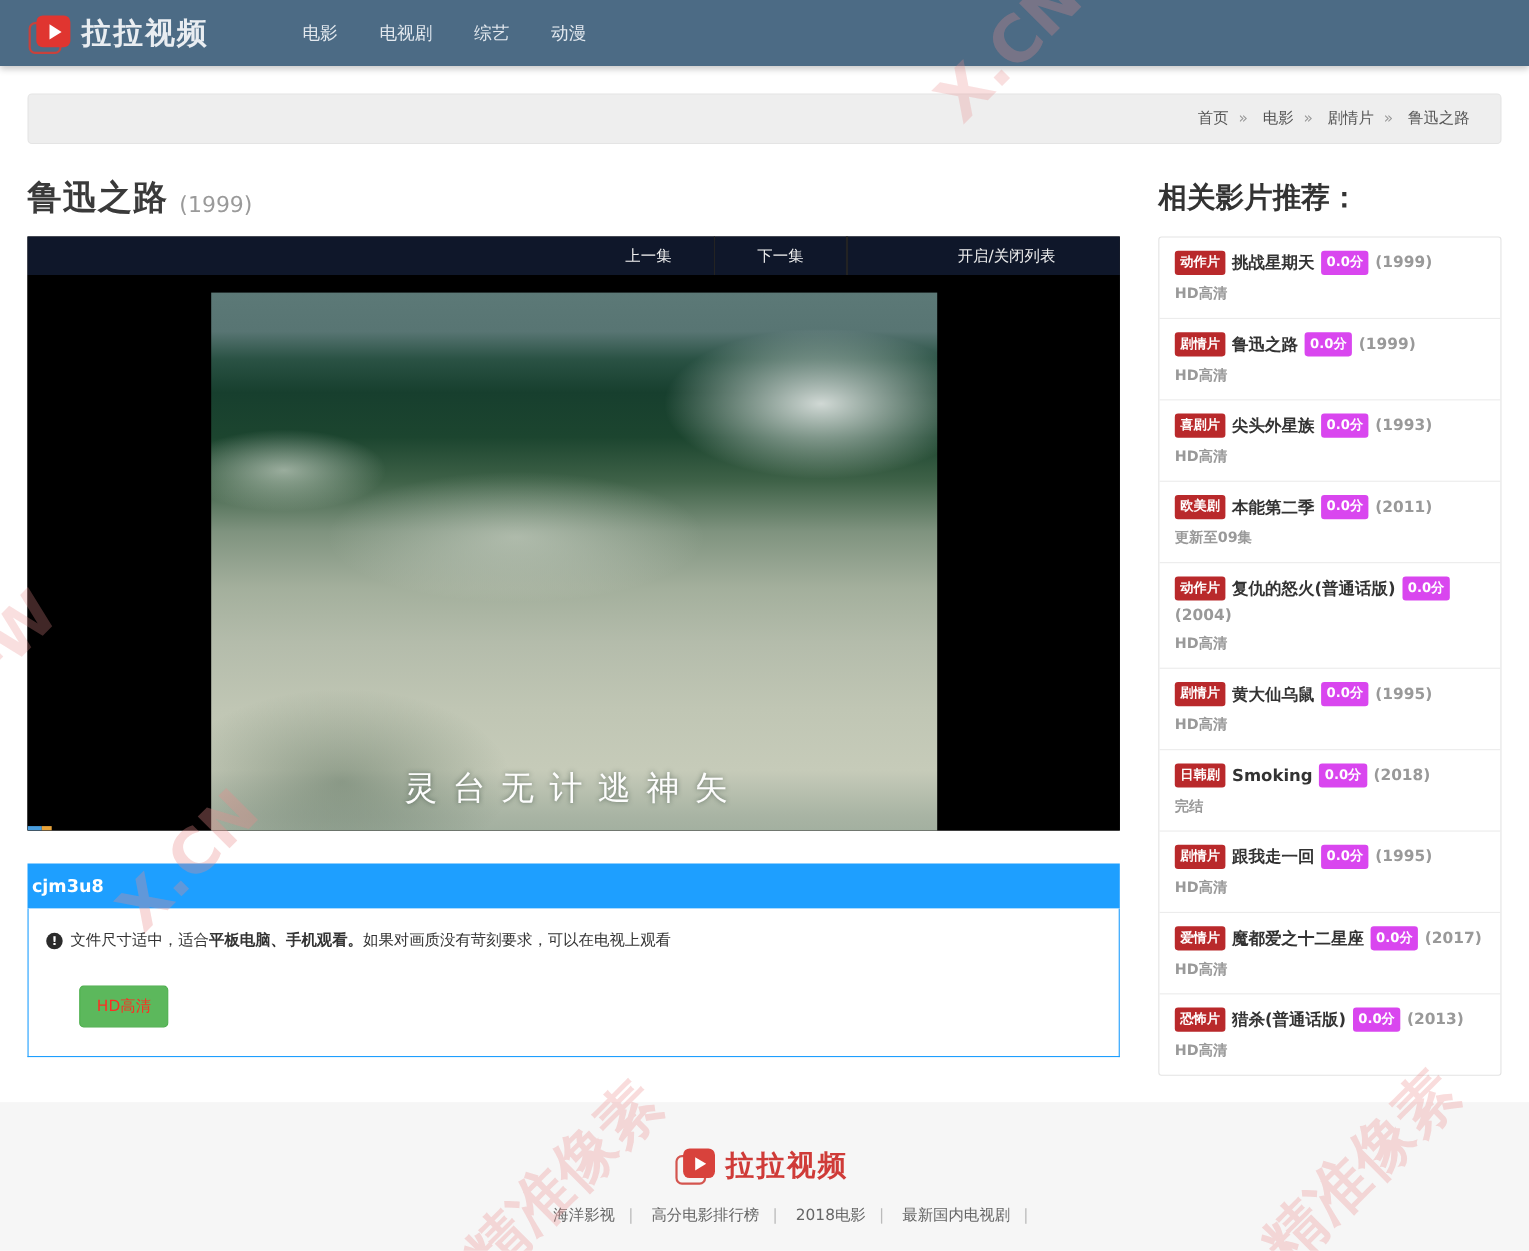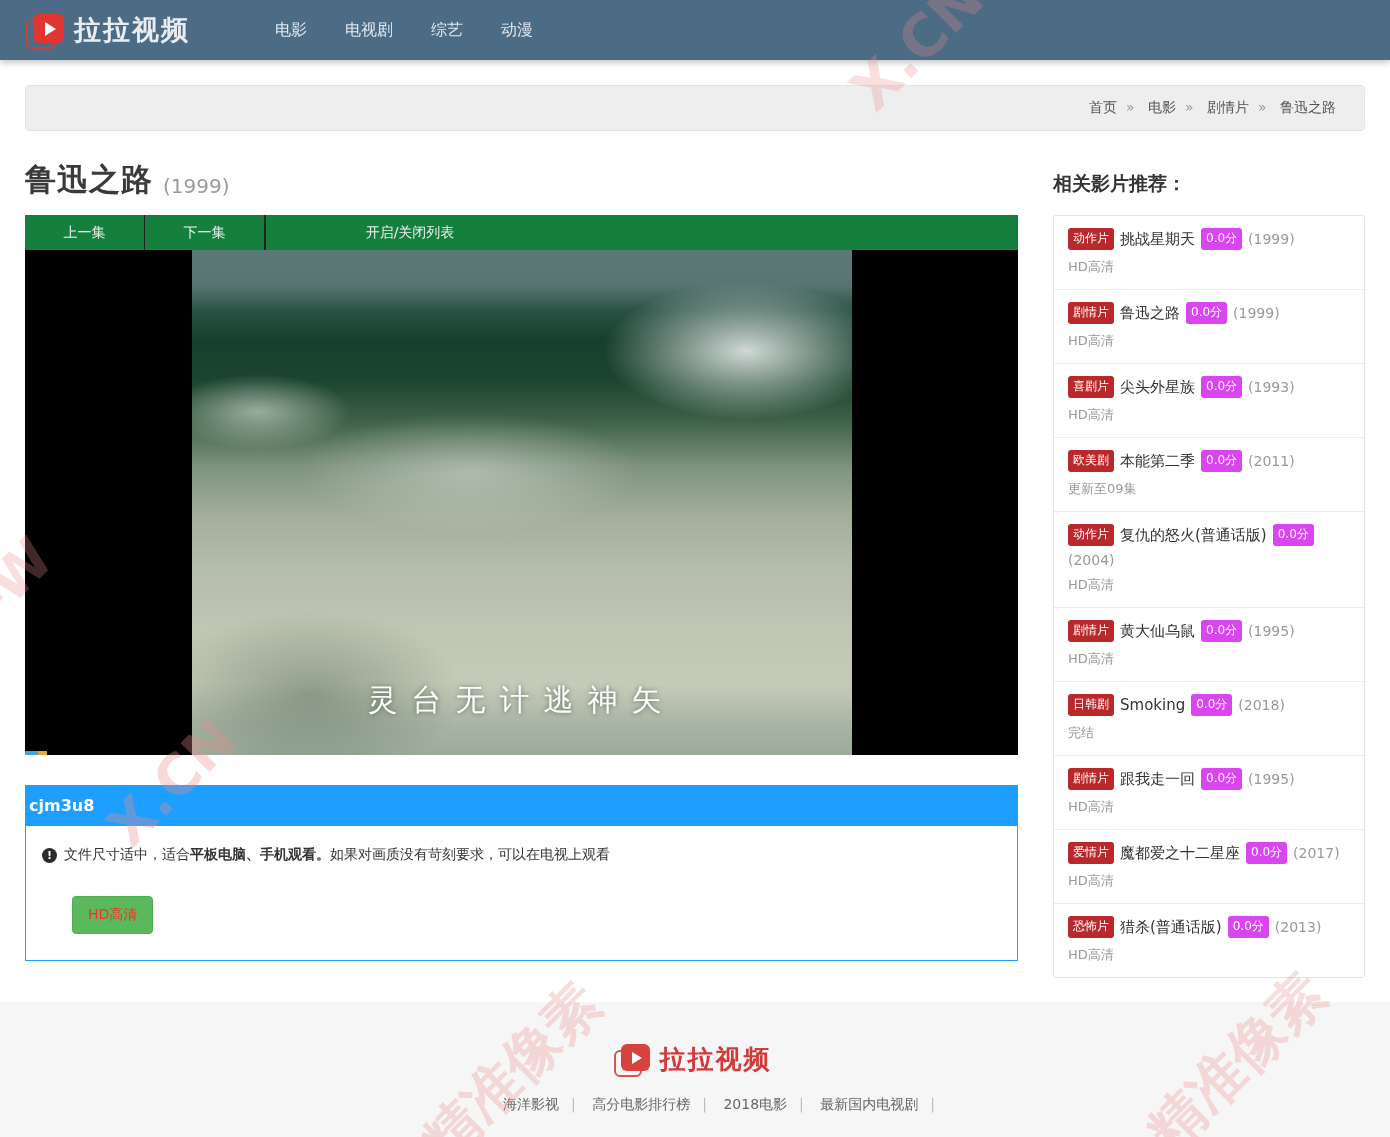--- a/index.html
+++ b/index.html
@@ -45,36 +45,36 @@
     background: #eeeeee; border: 1px solid #e4e4e4; border-radius: 4px;
     padding: 13px 28px; font-size: 14px; color: #555; text-align: right;
   }
   .breadcrumb .crumb .sep { color: #999; margin: 0 9px; }
   .breadcrumb .crumb:last-of-type .sep { display: none; }
 
   
   .title-row { margin-top: 28px; display: flex; align-items: flex-end; }
   .page-title { font-size: 31px; color: #3a3a3a; font-weight: 600; letter-spacing: 1px; }
   .page-year { font-size: 20px; color: #9a9a9a; margin-left: 10px; padding-bottom: 3px; }
-  .side-heading { font-size: 19px; color: #333; font-weight: 600; margin-left: auto; width: 312px; padding-bottom: 4px; }
+  .side-heading { font-size: 26px; color: #333; font-weight: 600; margin-left: auto; width: 312px; padding-bottom: 4px; }
 
   
   .main-cols { display: flex; margin-top: 14px; align-items: flex-start; }
   .col-left { width: 993px; }
-  .col-right { width: 312px; margin-left: 35px; }
+  .col-right { width: 312px; margin-left: 35px; font-weight: bold; }
 
   
   .player { width: 100%; background: #000; }
-  .player-bar { height: 35px; display: flex; align-items: stretch; background: #15803d; color: #eee; font-size: 14px; }
+  .player-bar { height: 35px; display: flex; align-items: stretch; background: #0f172a; color: #eee; font-size: 14px; justify-content: flex-end; }
   .pb-btn { width: 120px; display: flex; align-items: center; justify-content: center; border-right: 1px solid #232323; cursor: pointer; }
   .pb-title { flex: 1; display: flex; align-items: center; justify-content: center; letter-spacing: 1px; }
   .pb-toggle { width: 248px; display: flex; align-items: center; justify-content: center; border-left: 1px solid #232323; cursor: pointer; padding-left: 41px; }
   .stage { position: relative; height: 505px; background: #000; overflow: hidden; }
   .frame {
-    position: absolute; left: 50%; transform: translateX(-50%); top: 0; width: 660px; height: 100%;
+    position: absolute; left: 50%; transform: translateX(-50%); top: 16px; width: 660px; height: 100%;
     background:
       radial-gradient(ellipse 230px 110px at 84% 20%, rgba(255,255,255,.8), rgba(255,255,255,0) 62%),
       radial-gradient(ellipse 150px 60px at 10% 32%, rgba(236,240,232,.55), rgba(255,255,255,0) 62%),
       radial-gradient(ellipse 260px 90px at 42% 44%, rgba(228,231,221,.45), rgba(255,255,255,0) 66%),
       radial-gradient(ellipse 220px 120px at 18% 88%, rgba(40,70,50,.35), rgba(0,0,0,0) 70%),
       linear-gradient(180deg,#5c7977 0%,#587573 7%,#2a5244 12%,#173f2e 18%,#1c452f 26%,#3f6248 34%,#7f937f 43%,#a3af9c 53%,#b4bcab 63%,#c0c6b4 75%,#c6cbb9 86%,#a9b4a4 94%,#9cab9b 100%);
   }
   .subtitle {
     position: absolute; left: 0; right: 0; bottom: 34px; text-align: center;
     color: #fdfdfd; font-size: 30px; letter-spacing: 14px;

